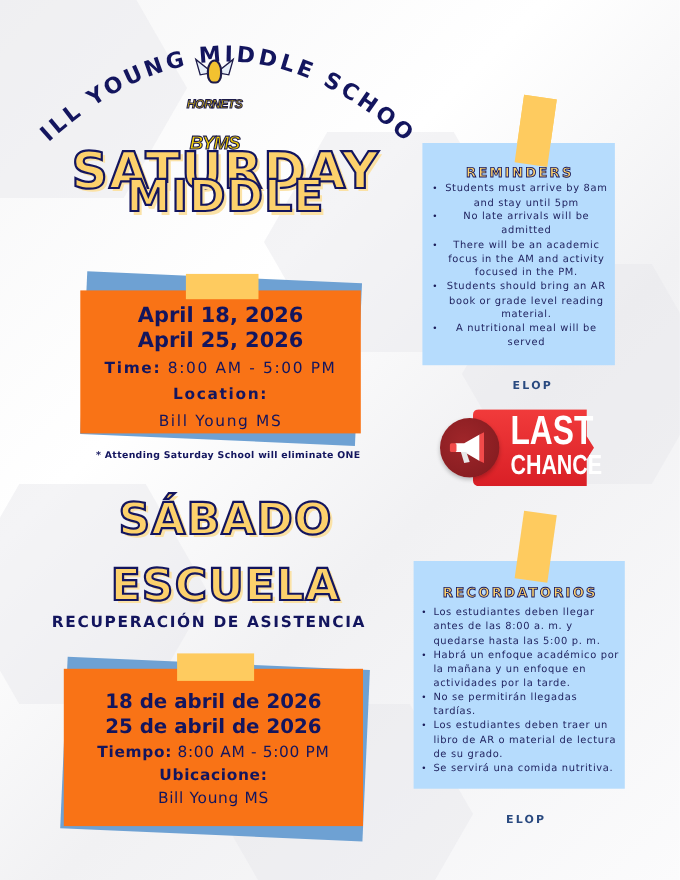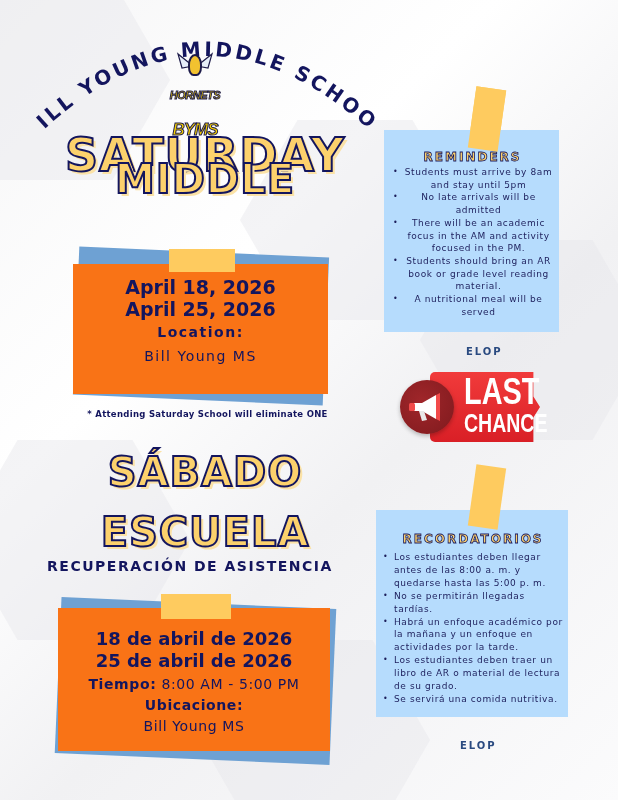--- a/index.html
+++ b/index.html
@@ -110,20 +110,21 @@
 
 <div class="big-title" style="top:132px;font-size:46px;">SATURDAY</div>
 <div class="big-title" style="top:159px;font-size:40px;">MIDDLE</div>
 <div class="sub-title" style="top:216px;font-size:15px;margin-top:48px;">ATTENDANCE RECOVERY</div>
 
 <div class="card-wrap" style="left:0;top:0;">
   <div class="card-back" style="left:76px;top:252px;width:250px;height:148px;transform:rotate(2.5deg);"></div>
   <div class="card-front" style="left:73px;top:264px;width:255px;height:130px;padding-top:12px;">
     <div class="date-line">April 18, 2026</div>
     <div class="date-line">April 25, 2026</div>
+    <div class="info-line" style="margin-top:3px;"><b>Time:</b><span> 8:00 AM - 5:00 PM</span></div>
     <div class="info-line" style="font-weight:bold;">Location:</div>
     <div class="info-line">Bill Young MS</div>
   </div>
   <div class="tape" style="left:169px;top:249px;width:66px;height:23px;"></div>
 </div>
 
 <div class="note">
   <div>* Attending Saturday School will eliminate ONE</div>
 </div>
 
@@ -168,20 +169,20 @@
     </svg>
   </div>
   <div class="l1">LAST</div>
   <div class="l2">CHANCE</div>
 </div>
 
 <div class="panel" style="left:376px;top:510px;width:192px;height:207px;padding:22px 4px 0 6px;">
   <div class="panel-title" style="font-size:12px;margin-bottom:5px;">RECORDATORIOS</div>
   <ul style="font-size:9px;line-height:12.9px;letter-spacing:0.3px;">
     <li>Los estudiantes deben llegar antes de las 8:00 a. m. y quedarse hasta las 5:00 p. m.</li>
+    <li>Habrá un enfoque académico por la mañana y un enfoque en actividades por la tarde.</li>
     <li>No se permitirán llegadas tardías.</li>
-    <li>Habrá un enfoque académico por la mañana y un enfoque en actividades por la tarde.</li>
     <li>Los estudiantes deben traer un libro de AR o material de lectura de su grado.</li>
     <li>Se servirá una comida nutritiva.</li>
   </ul>
 </div>
 <div class="tape" style="left:472px;top:466px;width:30px;height:62px;transform:rotate(8deg);z-index:2;"></div>
 <div class="elop" style="left:460px;top:740px;">ELOP</div>
 
 </body></html>

